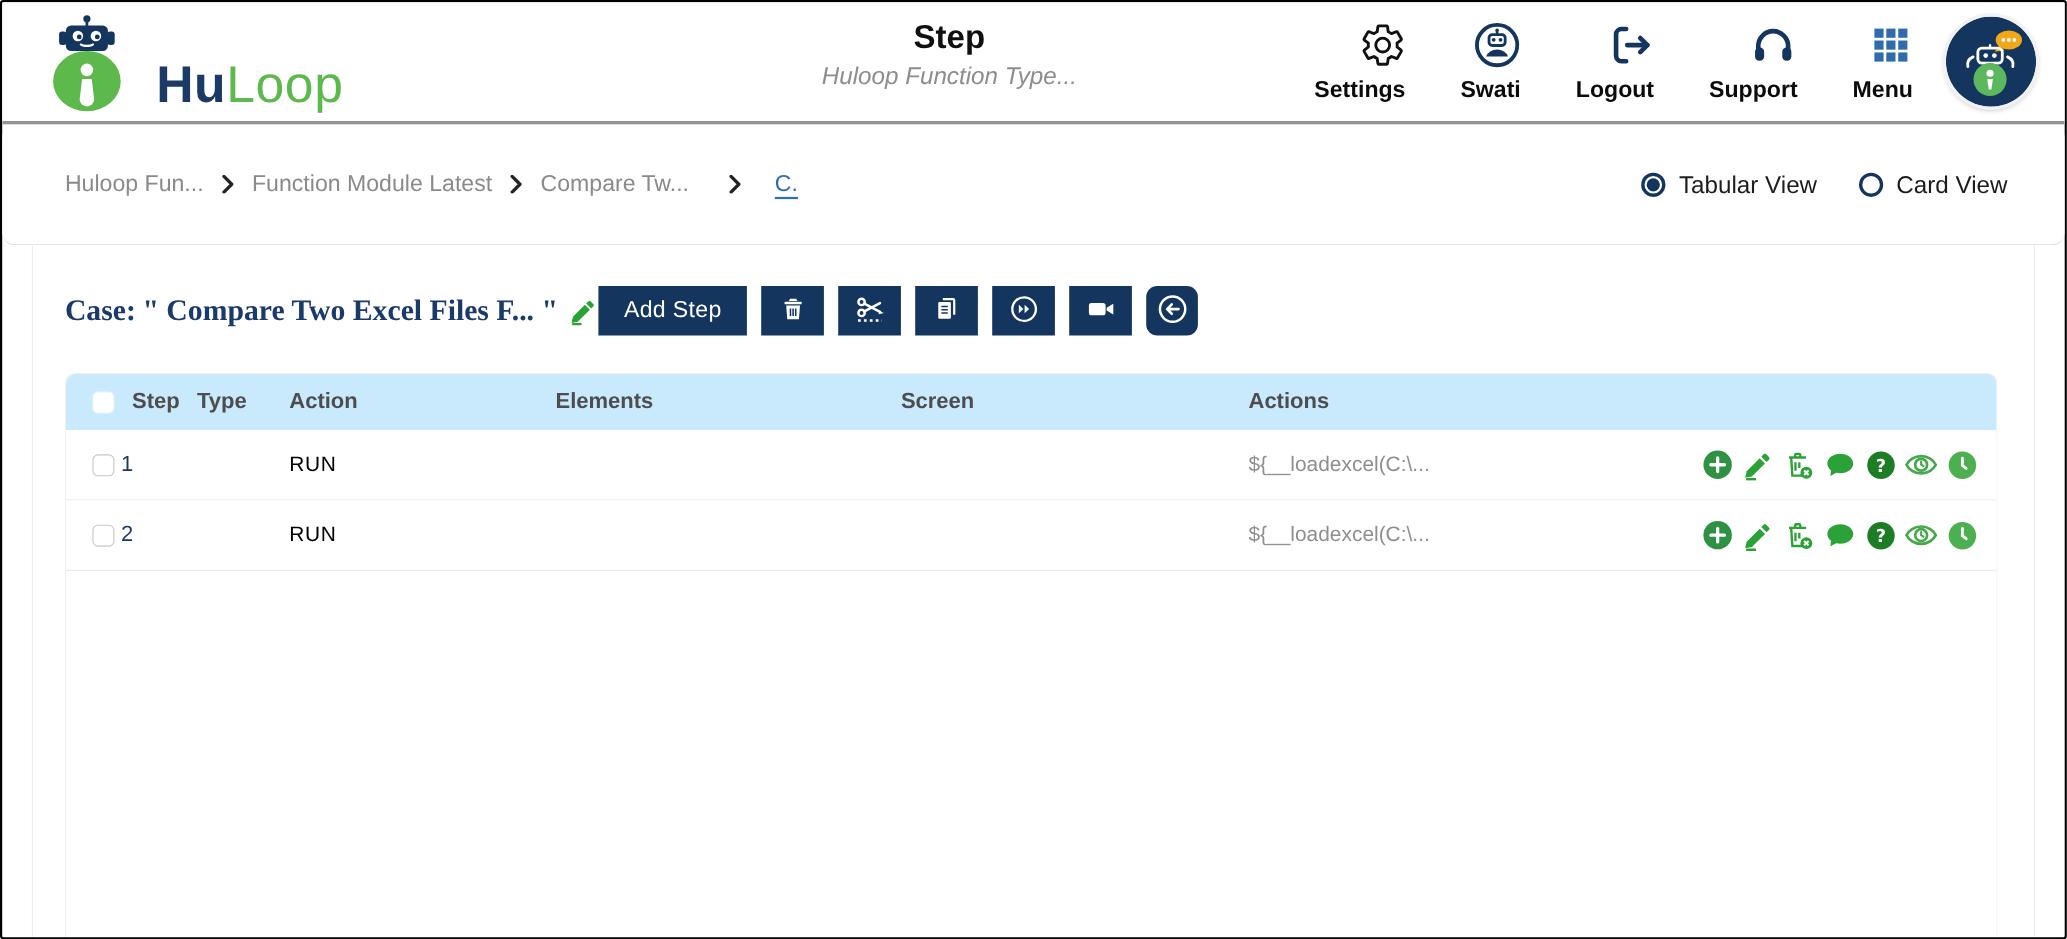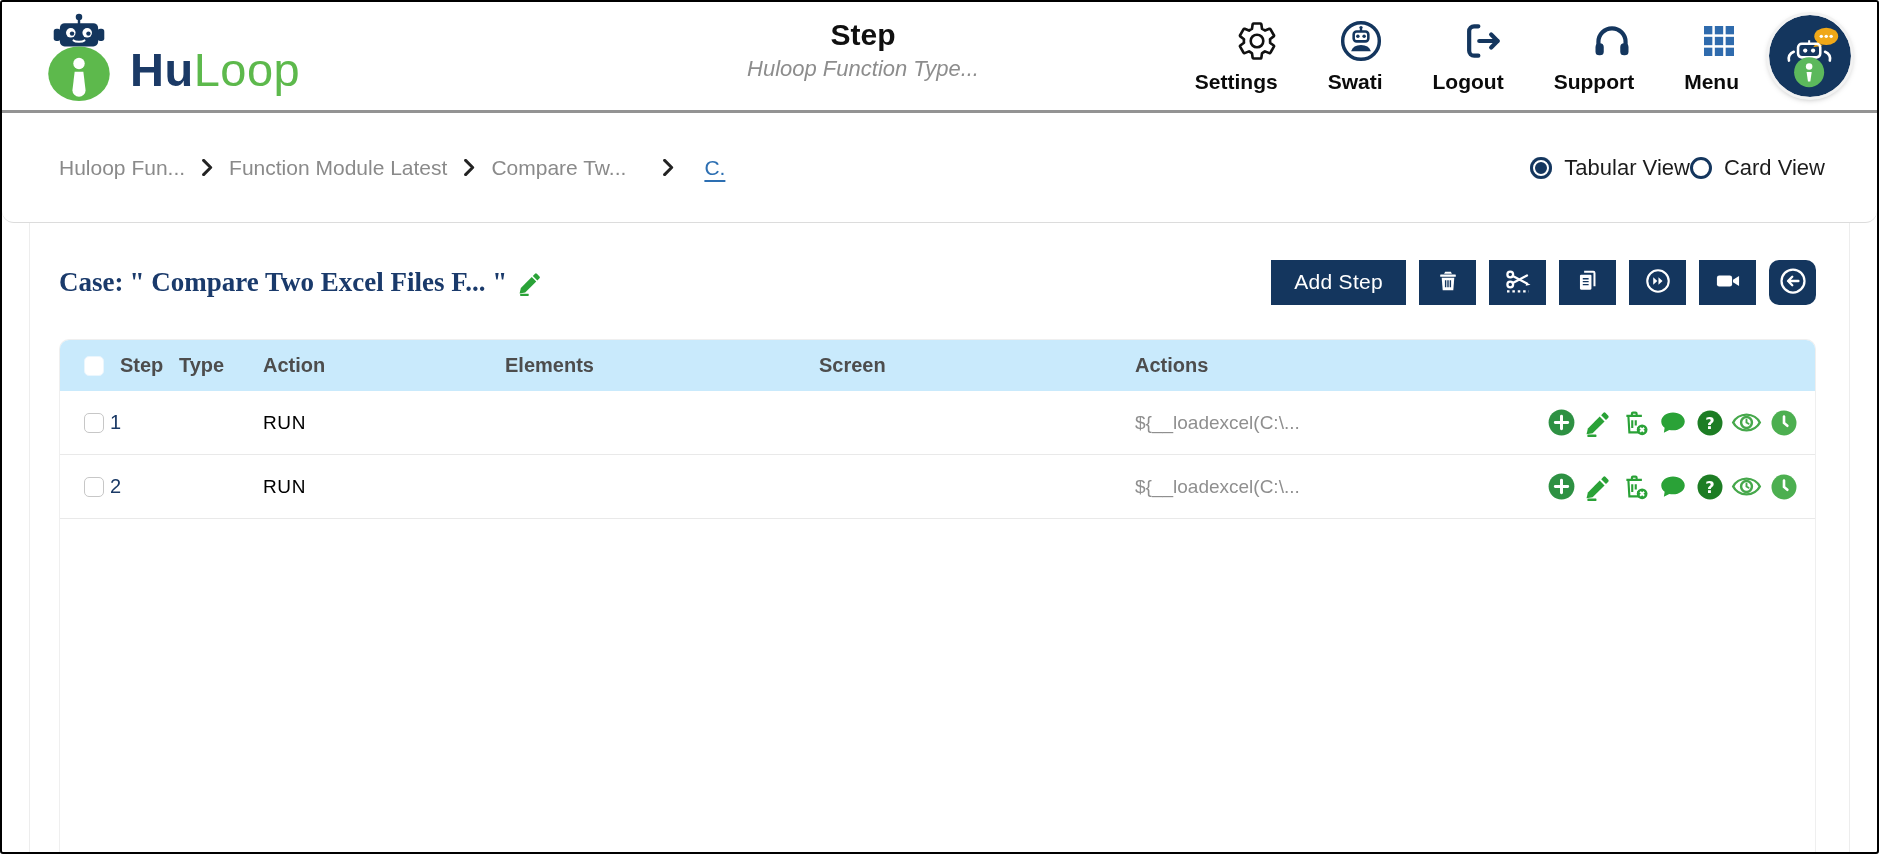--- a/index.html
+++ b/index.html
@@ -4,21 +4,21 @@
 <style>
   * { margin:0; padding:0; box-sizing:border-box; }
   html,body { background:#fff; }
   body { font-family:"Liberation Sans","DejaVu Sans",sans-serif; }
   .page{ width:1879px; height:854px; border:2px solid #000; border-radius:3px; background:#fff;
          display:flex; flex-direction:column; overflow:hidden; }
 
   
   .header{ height:111px; background:#fff; border-bottom:3px solid #939393; display:flex;
            align-items:center; padding:0 26px 0 36px; position:relative; flex-shrink:0; }
-  .logo{ display:flex; align-items:center; gap:10px; }
+  .logo{ display:flex; align-items:flex-end; gap:22px; }
   .logo svg{ display:block; }
   .brand{ font-size:47px; letter-spacing:.5px; margin-top:26px;}
   .brand .hu{ color:#1b3a66; font-weight:800; }
   .brand .loop{ color:#5db94c; font-weight:500; }
   .title-block{ position:absolute; left:861px; top:16px; transform:translateX(-50%); text-align:center; width:500px;}
   .title{ font-size:30px; font-weight:700; color:#101010; }
   .subtitle{ font-size:22px; font-style:italic; color:#8d8d8d; margin-top:4px; }
   .nav{ display:flex; gap:50px; margin-left:auto; margin-right:30px; align-items:flex-end; }
   .nav-item{ display:flex; flex-direction:column; align-items:flex-end; gap:6px; cursor:pointer; }
   .nav-item .ic{ height:46px; display:flex; align-items:center; justify-content:center; }
@@ -27,31 +27,31 @@
            overflow:hidden; flex-shrink:0; cursor:pointer; }
   .avatar svg{ display:block; }
 
   
   .crumb-bar{ height:110px; background:#fff; border-bottom:1px solid #dcdcdc; display:flex;
               justify-content:space-between; padding:0 52px 0 57px; flex-shrink:0;border-radius:12px; }
   .crumbs{ display:flex; align-items:center; gap:16px; }
   .crumb{ font-size:21px; color:#8a8a8a; cursor:pointer; }
   .crumb.current{ color:#2d6fb2; text-decoration:underline; text-underline-offset:5px; }
   .sep{ display:flex; align-items:center; }
-  .views{ display:flex; align-items:center; }
+  .views{ display:flex; align-items:center; gap:38px; }
   .view-opt{ display:flex; align-items:center; gap:12px; cursor:pointer; }
   .radio{ width:22px; height:22px; border-radius:50%; background:#fff; border:3px solid #14365e; }
   .radio.on{ border:none; background:#14365e; box-shadow: inset 0 0 0 3px #14365e, inset 0 0 0 5px #fff; }
   .view-label{ font-size:22px; color:#1c1c1c; font-weight:500; }
 
   
   .main{ flex:1; padding:0 27px; overflow:hidden; }
   .frame{ height:100%; border-left:1px solid #ededed; border-right:1px solid #ededed;
           padding:0 33px 0 29px; display:flex; flex-direction:column; }
-  .case-row{ margin-top:32px; display:flex; align-items:center; justify-content:space-between; height:54px; flex-shrink:0;}
+  .case-row{ margin-top:32px; display:flex; align-items:center; height:54px; flex-shrink:0;}
   .case-title{ font-family:"Liberation Serif","DejaVu Serif",serif; font-weight:700; font-size:27px;
                color:#1a3a6b; display:flex; align-items:center; gap:6px; }
   .case-edit{ margin-left:4px; cursor:pointer; display:flex; }
   .toolbar{ display:flex; gap:13px; align-items:center; }
   .btn{ background:#14365e; color:#fff; border:none; border-radius:0; height:45px; cursor:pointer;
         display:flex; align-items:center; justify-content:center; }
   .btn-add{ padding:0 23px; font-size:21px; font-weight:500; font-family:inherit; letter-spacing:.3px;}
   .btn-ic{ width:57px; }
   .btn-ic.round{ width:47px; border-radius:10px; }
 

